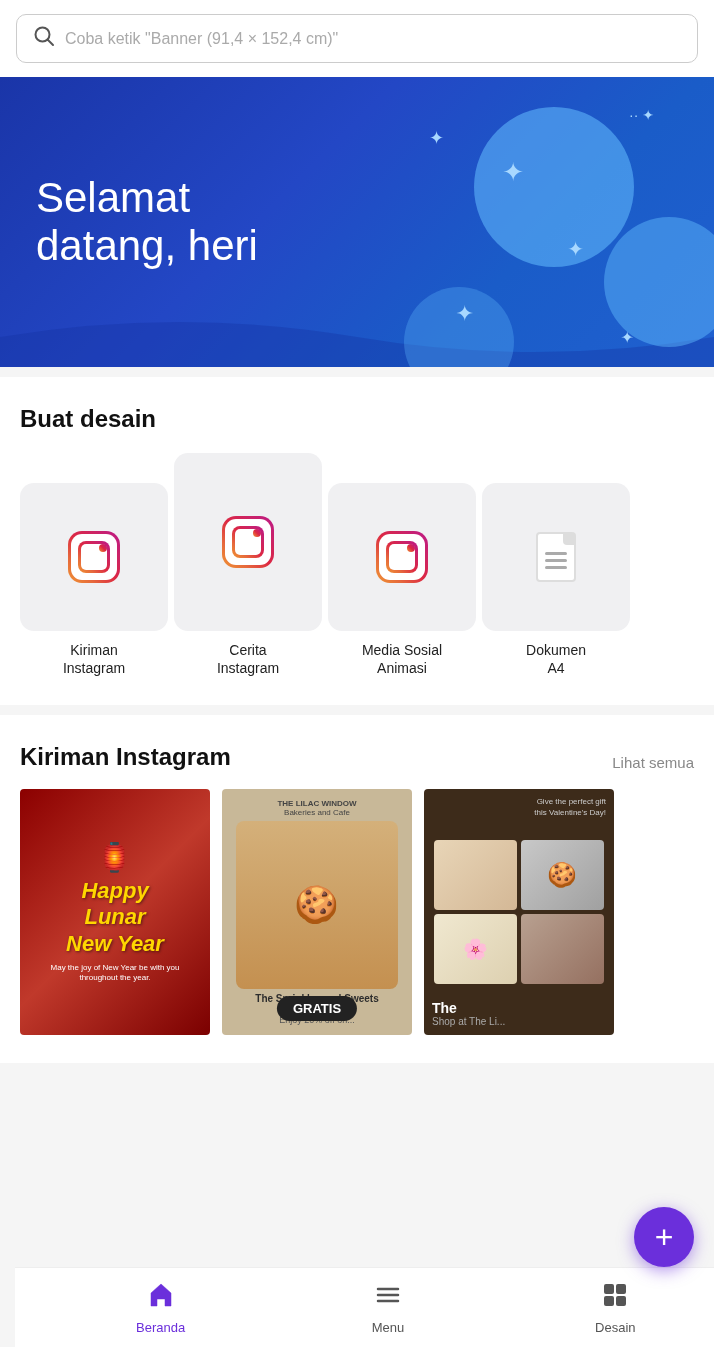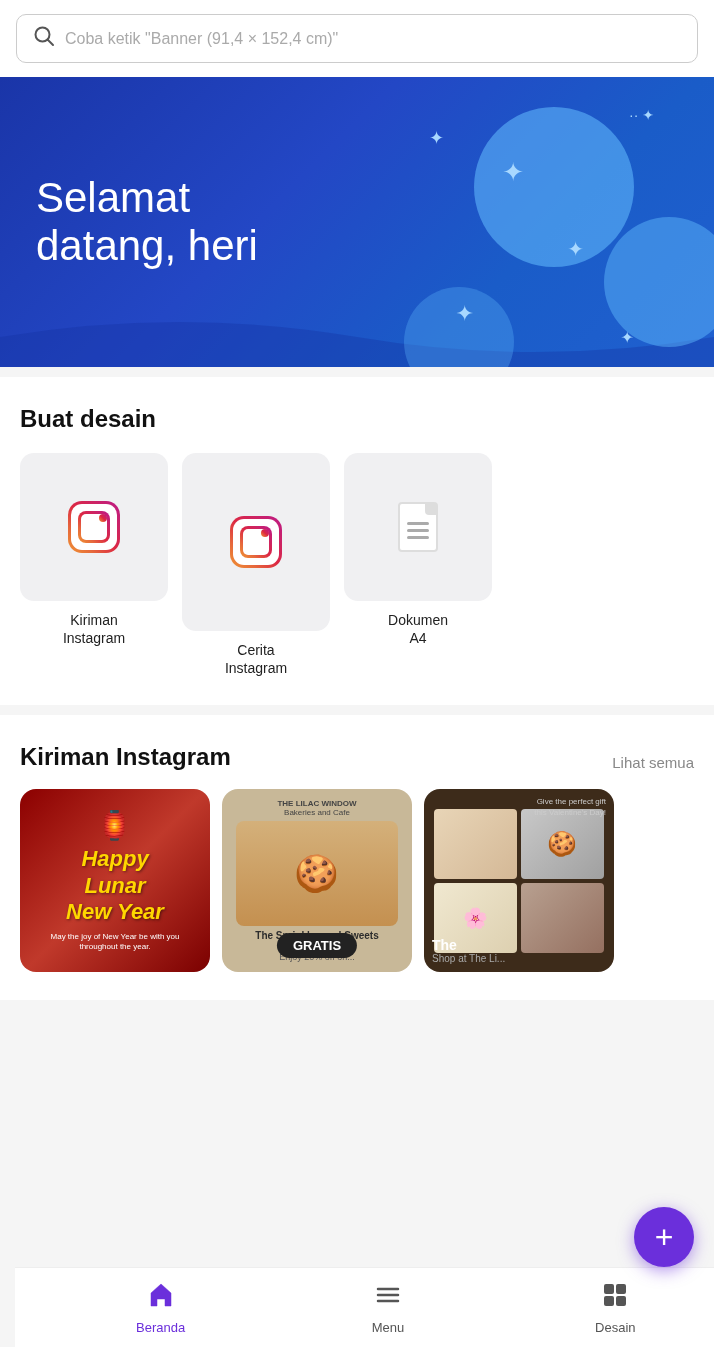--- a/index.html
+++ b/index.html
@@ -107,23 +107,24 @@
     .section-title {
       font-size: 24px;
       font-weight: 800;
       color: #111;
       margin-bottom: 20px;
     }
 
     
     .design-cards {
       display: flex;
-      gap: 14px;
+      gap: 6px;
       overflow-x: auto;
       padding-bottom: 8px;
+      align-items: flex-end;
     }
     .design-card {
       flex: 0 0 auto;
       display: flex;
       flex-direction: column;
       align-items: center;
       cursor: pointer;
     }
     .design-card-thumb {
       width: 148px;
@@ -232,22 +233,22 @@
 
     
     .post-cards {
       display: flex;
       gap: 12px;
       overflow-x: auto;
       padding-bottom: 8px;
     }
     .post-card {
       flex: 0 0 190px;
-      height: 183px;
-      border-radius: 16px;
+      height: 246px;
+      border-radius: 4px;
       overflow: hidden;
       position: relative;
       cursor: pointer;
     }
     
     .post-lunar {
       background: linear-gradient(135deg, #8b0000 0%, #c0392b 50%, #7b0000 100%);
       display: flex;
       flex-direction: column;
       align-items: center;
@@ -444,20 +445,26 @@
         <span class="design-card-label">Kiriman<br>Instagram</span>
       </div>
 
       <div class="design-card">
         <div class="design-card-thumb tall">
           <div class="ig-icon"></div>
         </div>
         <span class="design-card-label">Cerita<br>Instagram</span>
       </div>
 
+      <div class="design-card">
+        <div class="design-card-thumb">
+          <div class="ig-icon"></div>
+        </div>
+        <span class="design-card-label">Media Sosial<br>Animasi</span>
+      </div>
 
       <div class="design-card">
         <div class="design-card-thumb">
           <div class="doc-icon">
             <div class="doc-lines">
               <div class="doc-line"></div>
               <div class="doc-line"></div>
               <div class="doc-line"></div>
             </div>
           </div>

